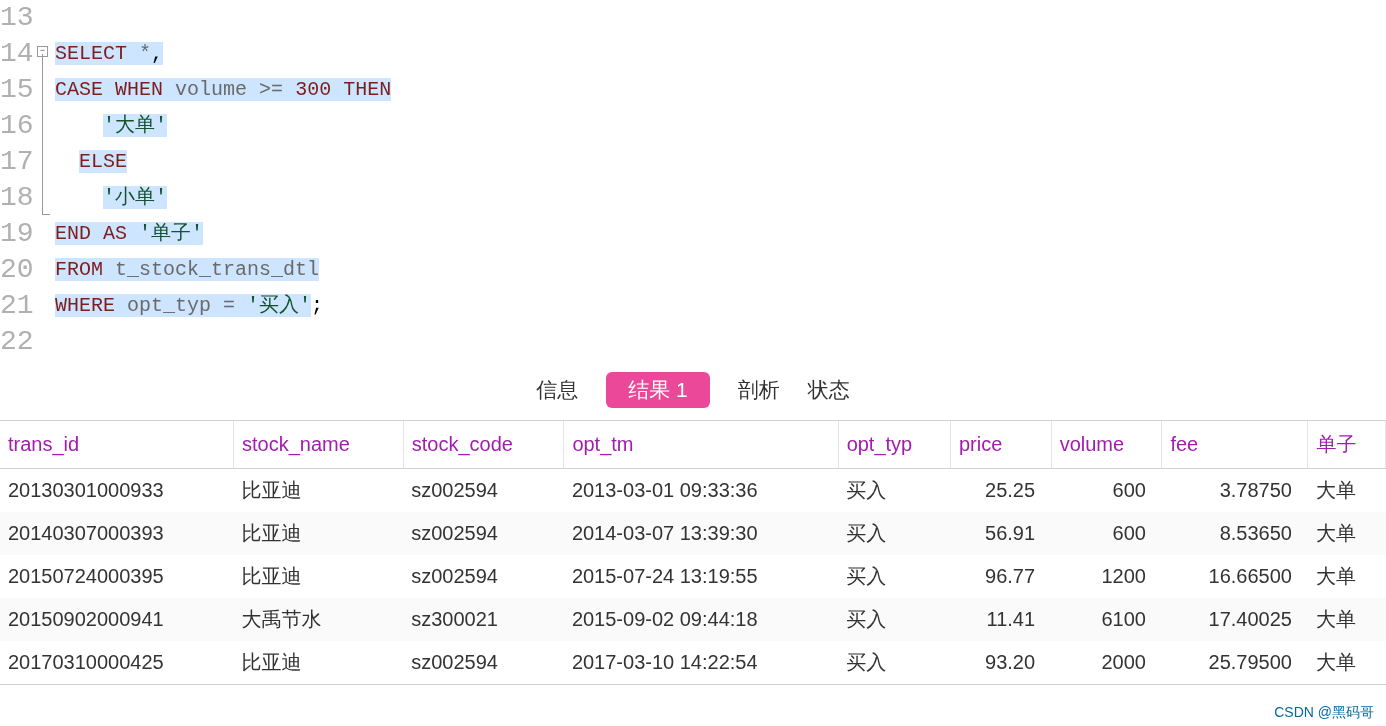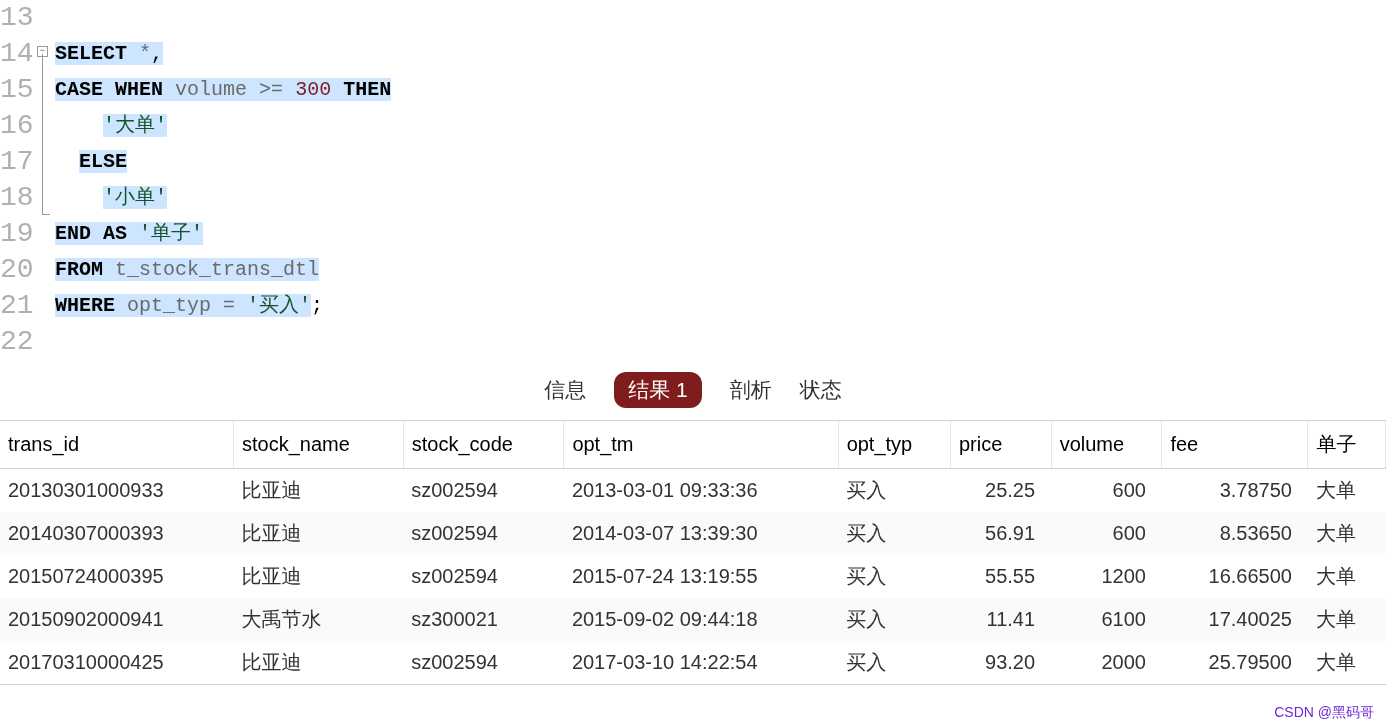--- a/index.html
+++ b/index.html
@@ -56,58 +56,58 @@
   width: 8px;
   height: 1px;
   background: #999;
 }
 .code {
   font-size: 20px;
   line-height: 36px;
   white-space: pre;
 }
 .sel { background: #cde5ff; }
-.kw { color: #000000; font-weight: bold; text-align: right; }
+.kw { color: #7f1d1d; font-weight: normal; text-align: right; }
 .num { color: #7f1d1d; }
 .str { color: #14532d; }
 .ident { color: #6a6a6a; }
 .op { color: #6a6a6a; }
 
 .tabs {
   display: flex;
   justify-content: center;
   align-items: center;
   gap: 28px;
   padding: 12px 0;
   font-family: -apple-system, "PingFang SC", sans-serif;
   font-size: 21px;
   color: #333;
 }
 .tab { cursor: pointer; }
 .tab.active {
-  background: #7f1d1d;
+  background: #ec4899;
   color: #fff;
-  padding: 4px 14px;
-  border-radius: 12px;
+  padding: 4px 22px;
+  border-radius: 6px;
 }
 
 .grid-wrap {
   border-top: 1px solid #d0d0d0;
   border-bottom: 1px solid #d0d0d0;
 }
 .grid {
   width: 100%;
   border-collapse: collapse;
   font-family: -apple-system, "PingFang SC", sans-serif;
   font-size: 20px;
 }
 .grid th {
   text-align: left;
   font-weight: normal;
-  color: #000000;
+  color: #a21caf;
   padding: 10px 8px;
   border-bottom: 1px solid #d0d0d0;
   border-right: 1px solid #e5e5e5;
   background: #fff;
 }
 .grid td {
   padding: 8px 8px;
   color: #333;
 }
 .grid tbody tr:nth-child(odd) td { background: #fafafa; }
@@ -120,21 +120,21 @@
 .grid tbody tr:nth-child(6) td { background: #fca5a5; }
 .grid tbody tr:nth-child(7) td { background: #fff; }
 .num-cell { text-align: right; padding-right: 16px !important; }
 
 .watermark {
   position: absolute;
   right: 12px;
   bottom: 4px;
   font-family: -apple-system, sans-serif;
   font-size: 14px;
-  color: #6d28d9;
+  color: #0369a1;
 }
 </style>
 </head>
 <body>
 
 <div class="editor">
   <div class="gutter" id="gutter">
       <div>13</div>
       <div>14</div>
       <div>15</div>
@@ -198,21 +198,21 @@
           <td class="num-cell">600</td>
           <td class="num-cell">8.53650</td>
           <td>大单</td>
         </tr>
         <tr>
           <td>20150724000395</td>
           <td>比亚迪</td>
           <td>sz002594</td>
           <td>2015-07-24 13:19:55</td>
           <td>买入</td>
-          <td class="num-cell">55.55</td>
+          <td class="num-cell">96.77</td>
           <td class="num-cell">1200</td>
           <td class="num-cell">16.66500</td>
           <td>大单</td>
         </tr>
         <tr>
           <td>20150902000941</td>
           <td>大禹节水</td>
           <td>sz300021</td>
           <td>2015-09-02 09:44:18</td>
           <td>买入</td>

